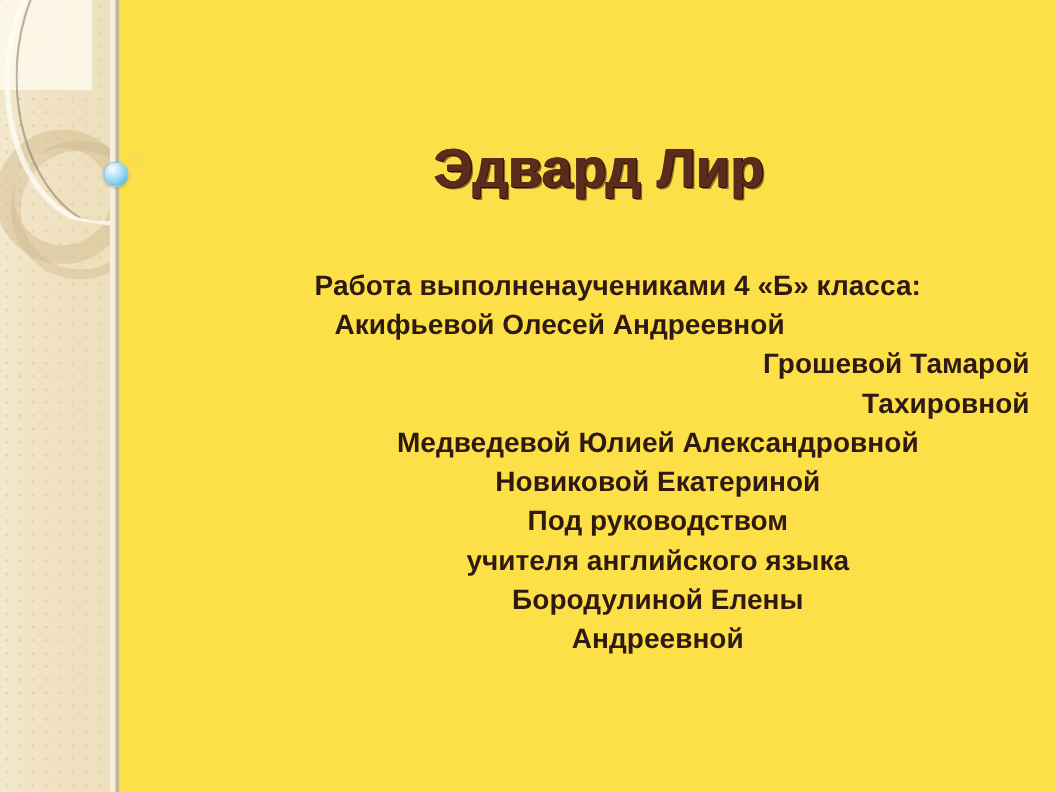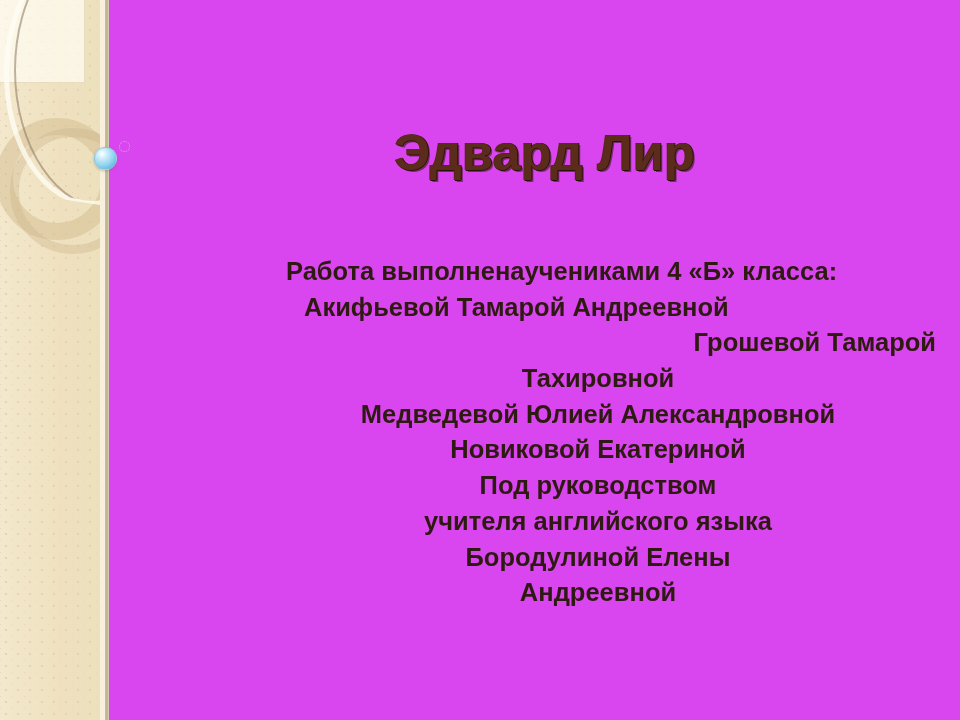--- a/index.html
+++ b/index.html
@@ -4,21 +4,21 @@
 <style>
   html, body {
     margin: 0;
     padding: 0;
     background: #ffffff;
   }
   #slide {
     position: relative;
     width: 960px;
     height: 720px;
-    background: #d946ef;
+    background: #fde047;
     overflow: hidden;
     font-family: "Liberation Sans", sans-serif;
   }
 
   
   .sidebar {
     position: absolute;
     left: 0;
     top: 0;
     width: 103px;
@@ -146,33 +146,33 @@
       -1px 0 0 #55281a,
        0 1px 0 #2a1108,
        2px 2px 0 rgba(40,18,10,0.55);
     white-space: nowrap;
   }
 
   
   .body-block {
     position: absolute;
     left: 260px;
-    top: 254px;
+    top: 243px;
     width: 676px;
     text-align: right;
     font-size: 25.5px;
     font-weight: 700;
     line-height: 1.40;
     color: #2e1a12;
   }
   .body-block .ln { display: block; }
   .ln-1 { text-align: left; padding-left: 26px; }
   .ln-2 { text-align: left; padding-left: 44px; }
   .ln-3 { text-align: right; }
-  .ln-4 { text-align: center; padding-left: 0px; }
+  .ln-4 { text-align: right; padding-left: 0px; }
   .ln-r { text-align: center; }
 </style>
 </head>
 <body>
 
 <div id="slide">
 
   <div class="sidebar">
     <div class="panel-light"></div>
     <div class="ring-big"></div>
@@ -183,21 +183,21 @@
   <div class="edge-cream"></div>
   <div class="edge-dark"></div>
 
   <div class="sphere"></div>
   <div class="sphere-spark"></div>
 
   <div class="title">Эдвард Лир</div>
 
   <div class="body-block">
     <span class="ln ln-1">Работа выполненаучениками 4 «Б» класса:</span>
-    <span class="ln ln-2">Акифьевой Тамарой Андреевной</span>
+    <span class="ln ln-2">Акифьевой Олесей Андреевной</span>
     <span class="ln ln-3">Грошевой Тамарой</span>
     <span class="ln ln-4">Тахировной</span>
     <span class="ln ln-r">Медведевой Юлией Александровной</span>
     <span class="ln ln-r">Новиковой Екатериной</span>
     <span class="ln ln-r">Под руководством</span>
     <span class="ln ln-r">учителя английского языка</span>
     <span class="ln ln-r">Бородулиной Елены</span>
     <span class="ln ln-r">Андреевной</span>
   </div>
 

